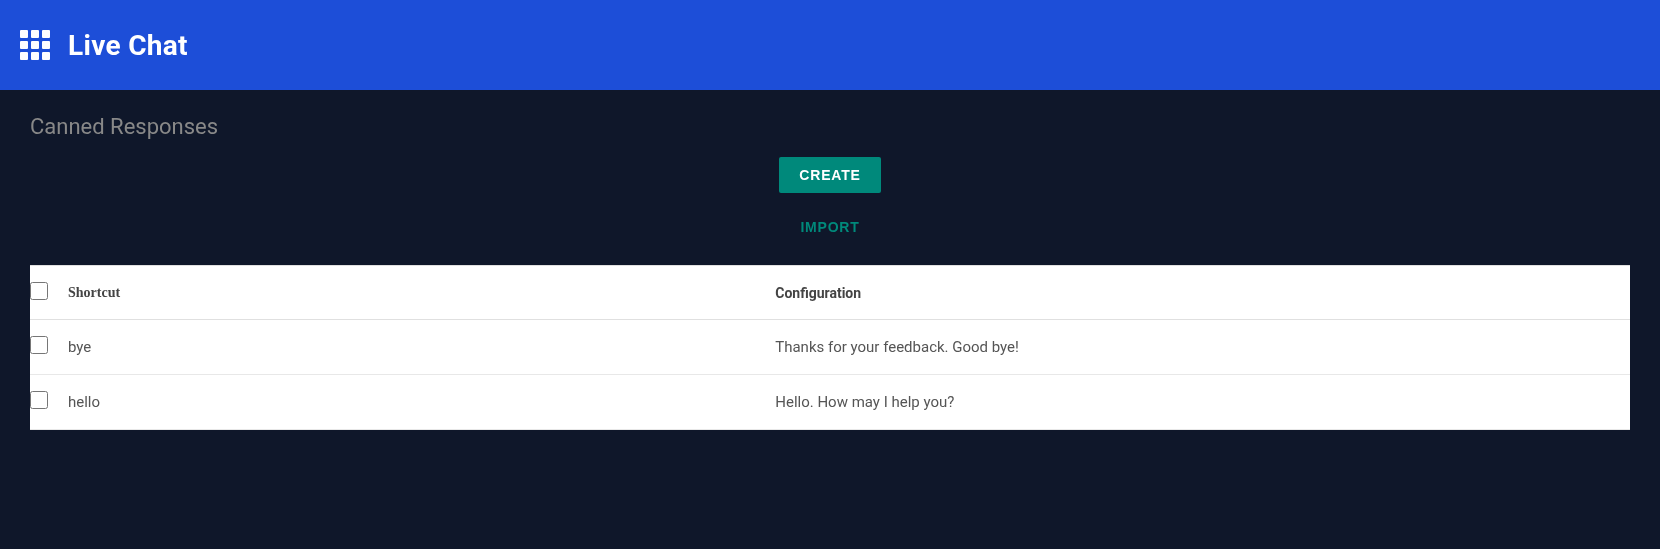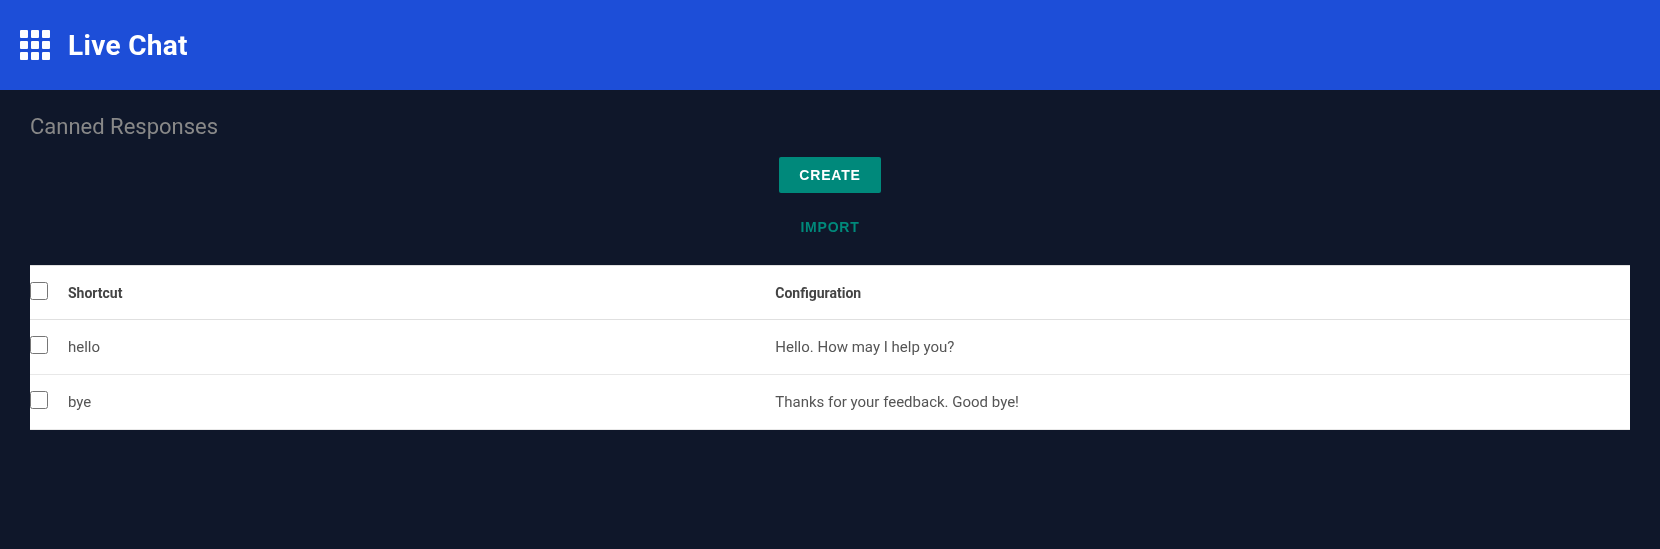--- a/index.html
+++ b/index.html
@@ -138,20 +138,21 @@
       background: #fff;
     }
 
     .data-table thead th.col-checkbox {
       width: 50px;
       padding-left: 0;
     }
 
     .data-table thead th.col-shortcut {
       width: 45%;
+      font-family: Liberation Serif, serif;
     }
 
     .data-table thead th.col-substitution {
       width: 55%;
     }
 
     .data-table tbody tr {
       border-bottom: 1px solid #e8e8e8;
       background: #fff;
     }
@@ -219,23 +220,23 @@
         <th class="col-checkbox">
           <input type="checkbox" style="">
         </th>
         <th class="col-shortcut">Shortcut</th>
         <th class="col-substitution">Configuration</th>
       </tr>
     </thead>
     <tbody id="table-body">
     <tr>
           <td class="col-checkbox"><input type="checkbox" style=""></td>
-          <td class="shortcut-text">hello</td>
-          <td class="substitution-text">Hello. How may I help you?</td>
+          <td class="shortcut-text">bye</td>
+          <td class="substitution-text">Thanks for your feedback. Good bye!</td>
         </tr>
         <tr>
           <td class="col-checkbox"><input type="checkbox" style=""></td>
-          <td class="shortcut-text">bye</td>
-          <td class="substitution-text">Thanks for your feedback. Good bye!</td>
+          <td class="shortcut-text">hello</td>
+          <td class="substitution-text">Hello. How may I help you?</td>
         </tr>
       </tbody>
   </table>
 </div>
 
 </body></html>

